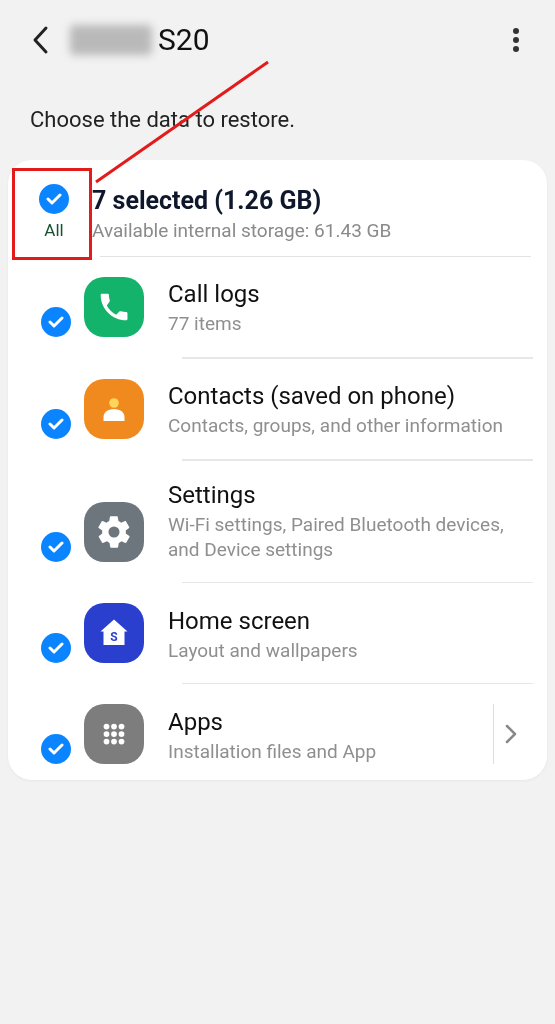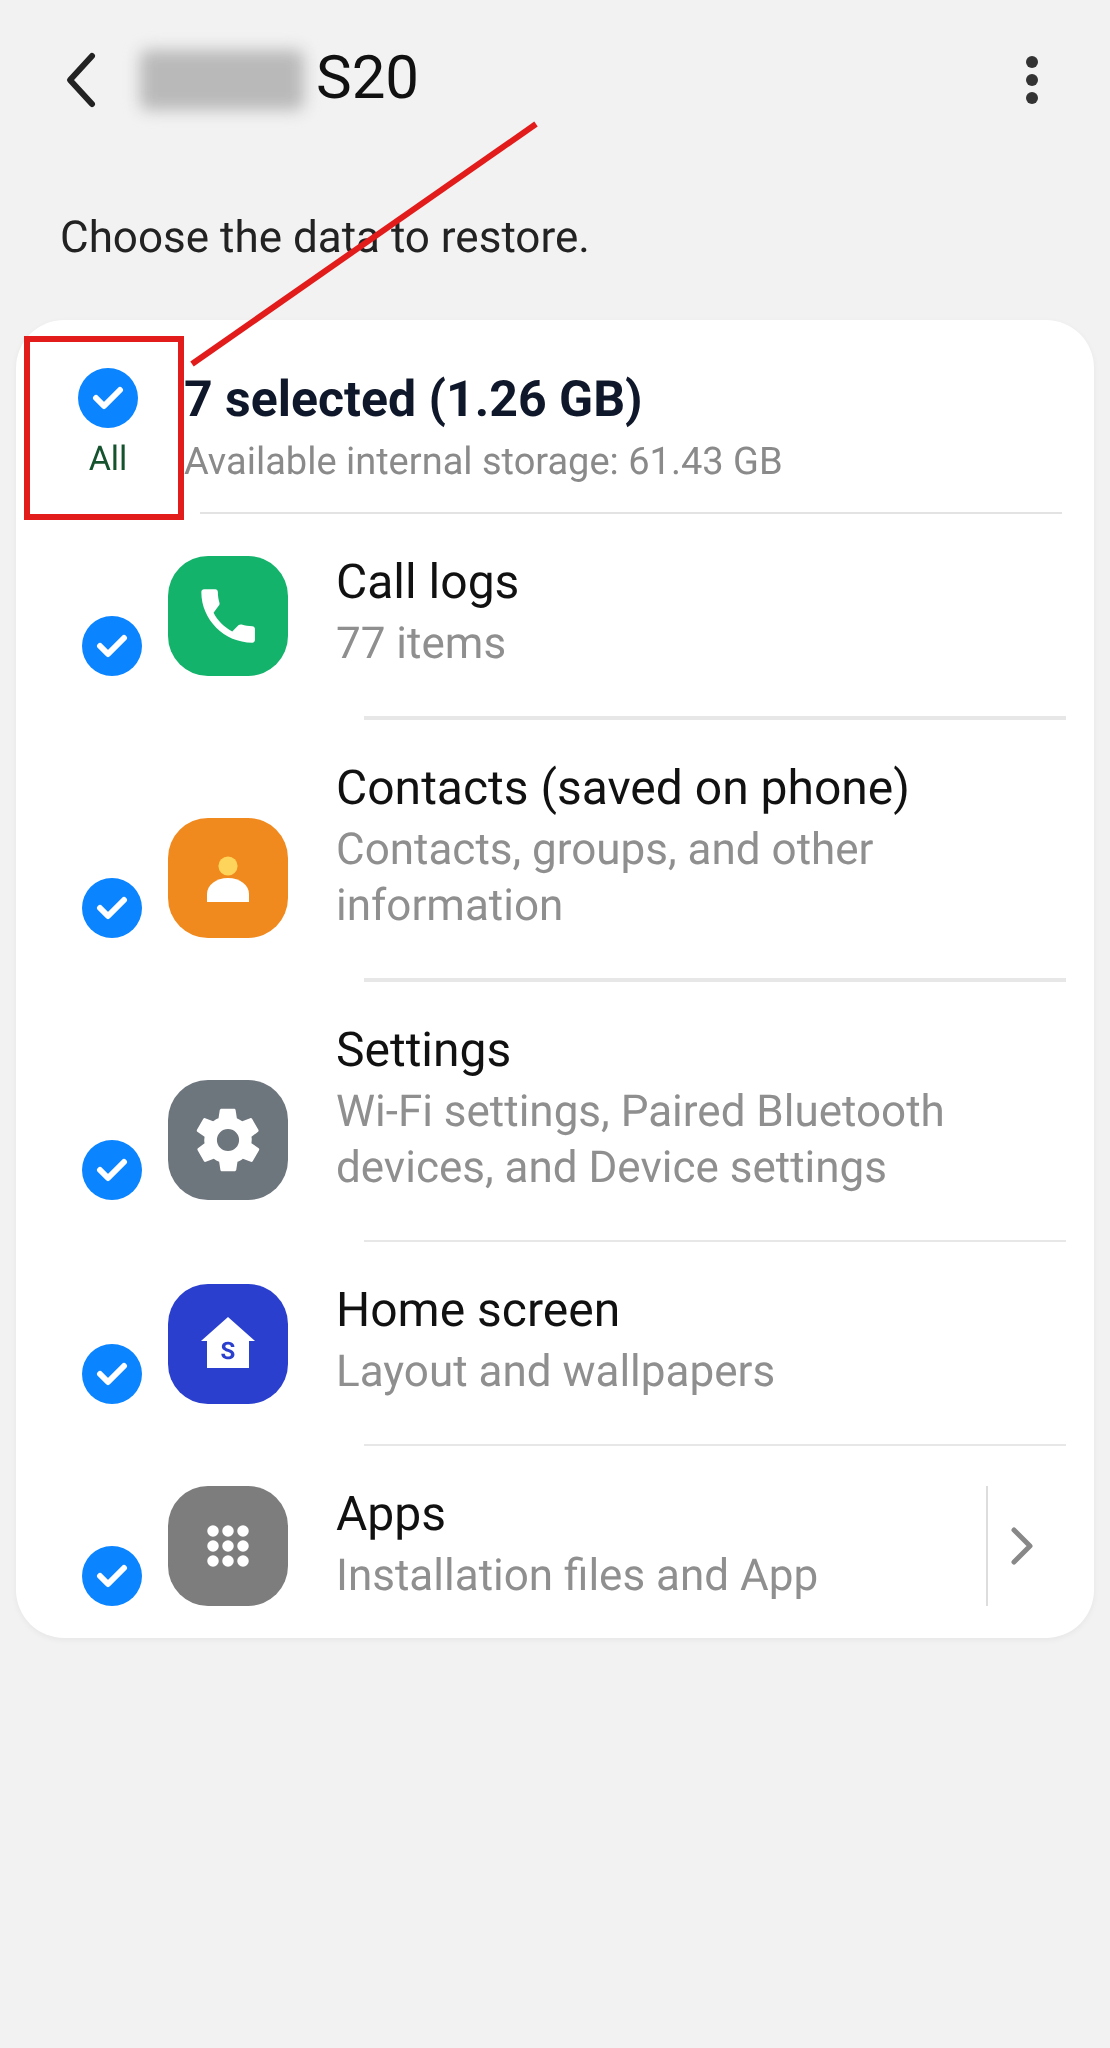--- a/index.html
+++ b/index.html
@@ -93,21 +93,21 @@
     display:flex; align-items:center; justify-content:center;
   }
   .icon-box {
     width:60px; height:60px;
     border-radius:20px;
     display:flex; align-items:center; justify-content:center;
     flex-shrink:0;
   }
   .item-text { flex:1; padding-left:24px; padding-right:8px; }
   .item-title { font-size:24px; color:#111; margin-bottom:4px; }
-  .item-sub { font-size:22px; color:#8f8f8f; line-height:1.3; }
+  .item-sub { font-size:19px; color:#8f8f8f; line-height:1.3; }
   .item-divider {
     height:1px; background:#e7e7e7;
     margin-left:160px;
   }
   .chevron-col {
     width:34px; display:flex; align-items:center; justify-content:center;
     border-left:1px solid #ddd;
     align-self:stretch;
     margin-left:4px;
   }

